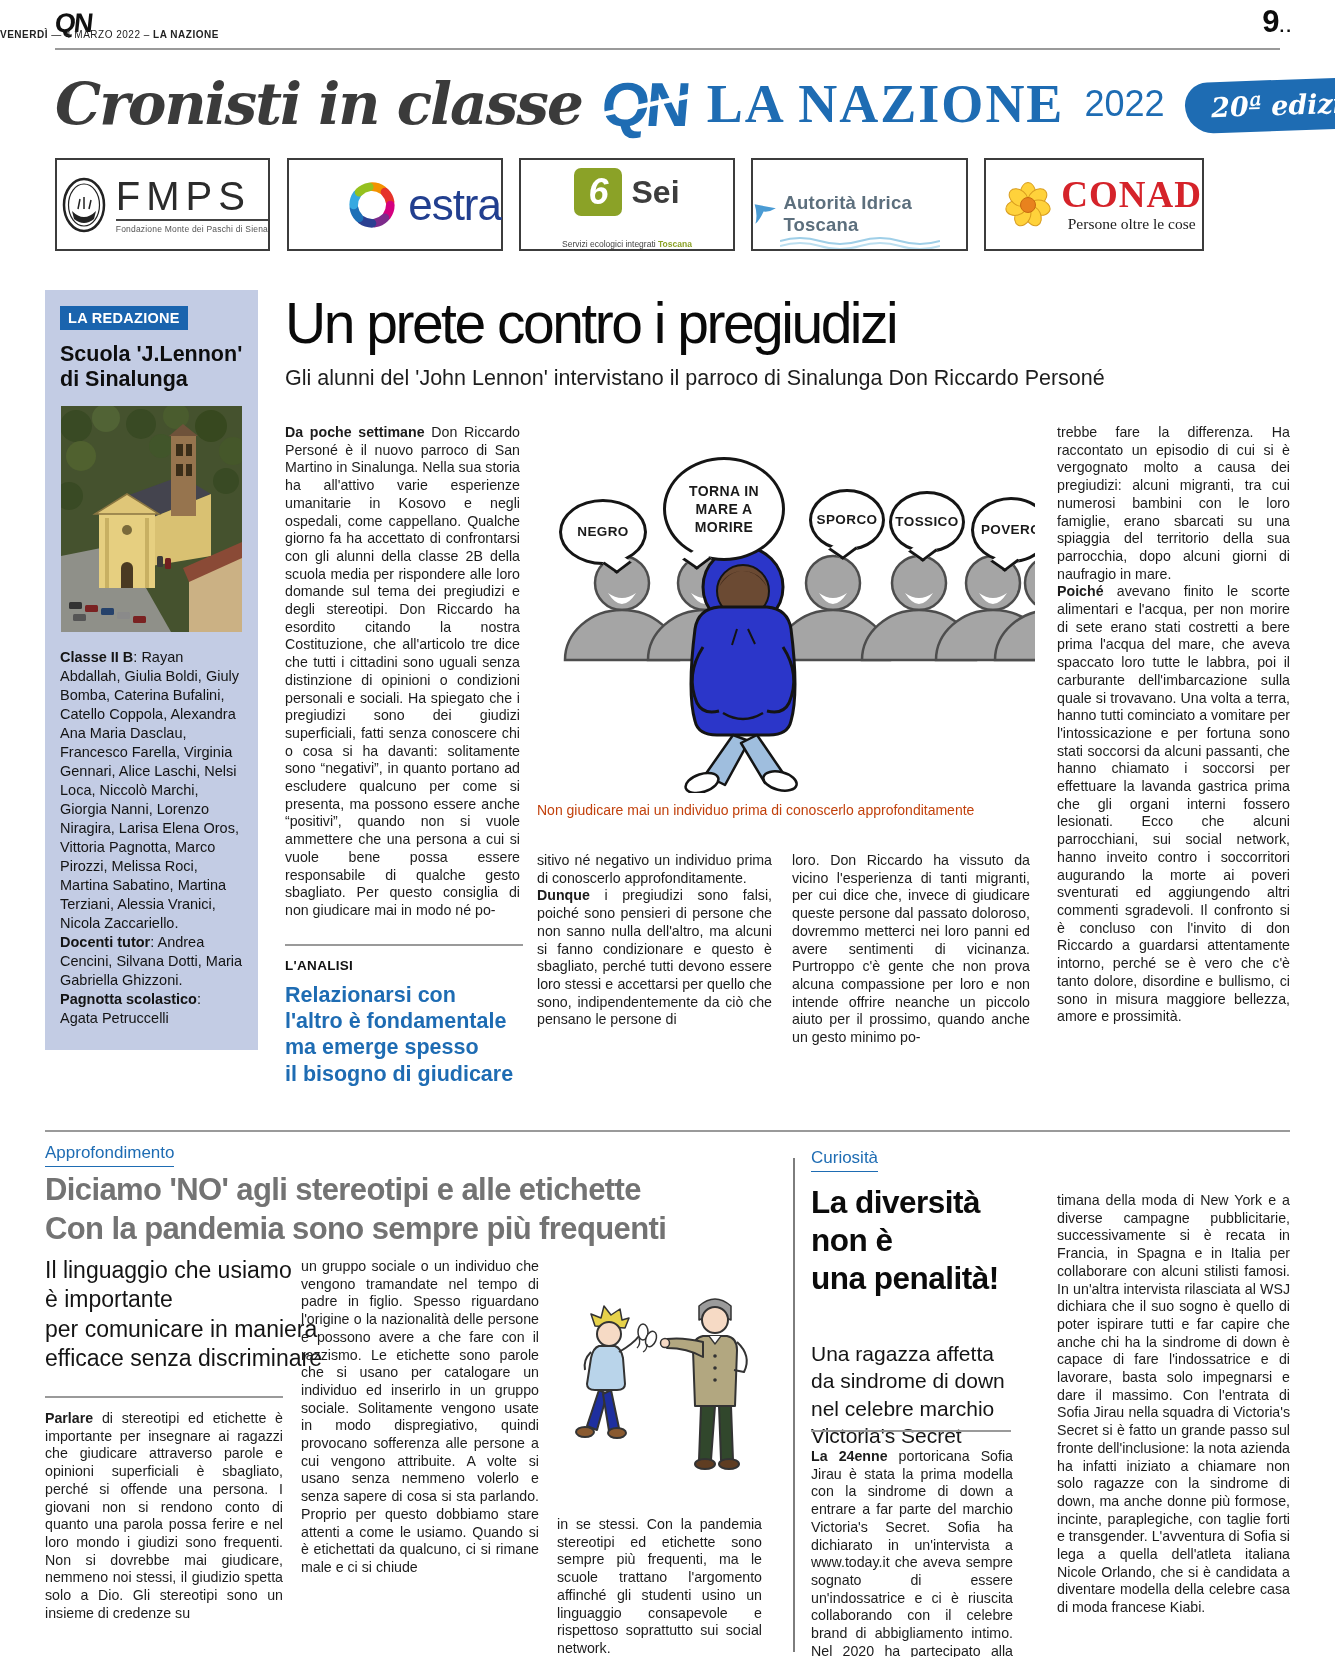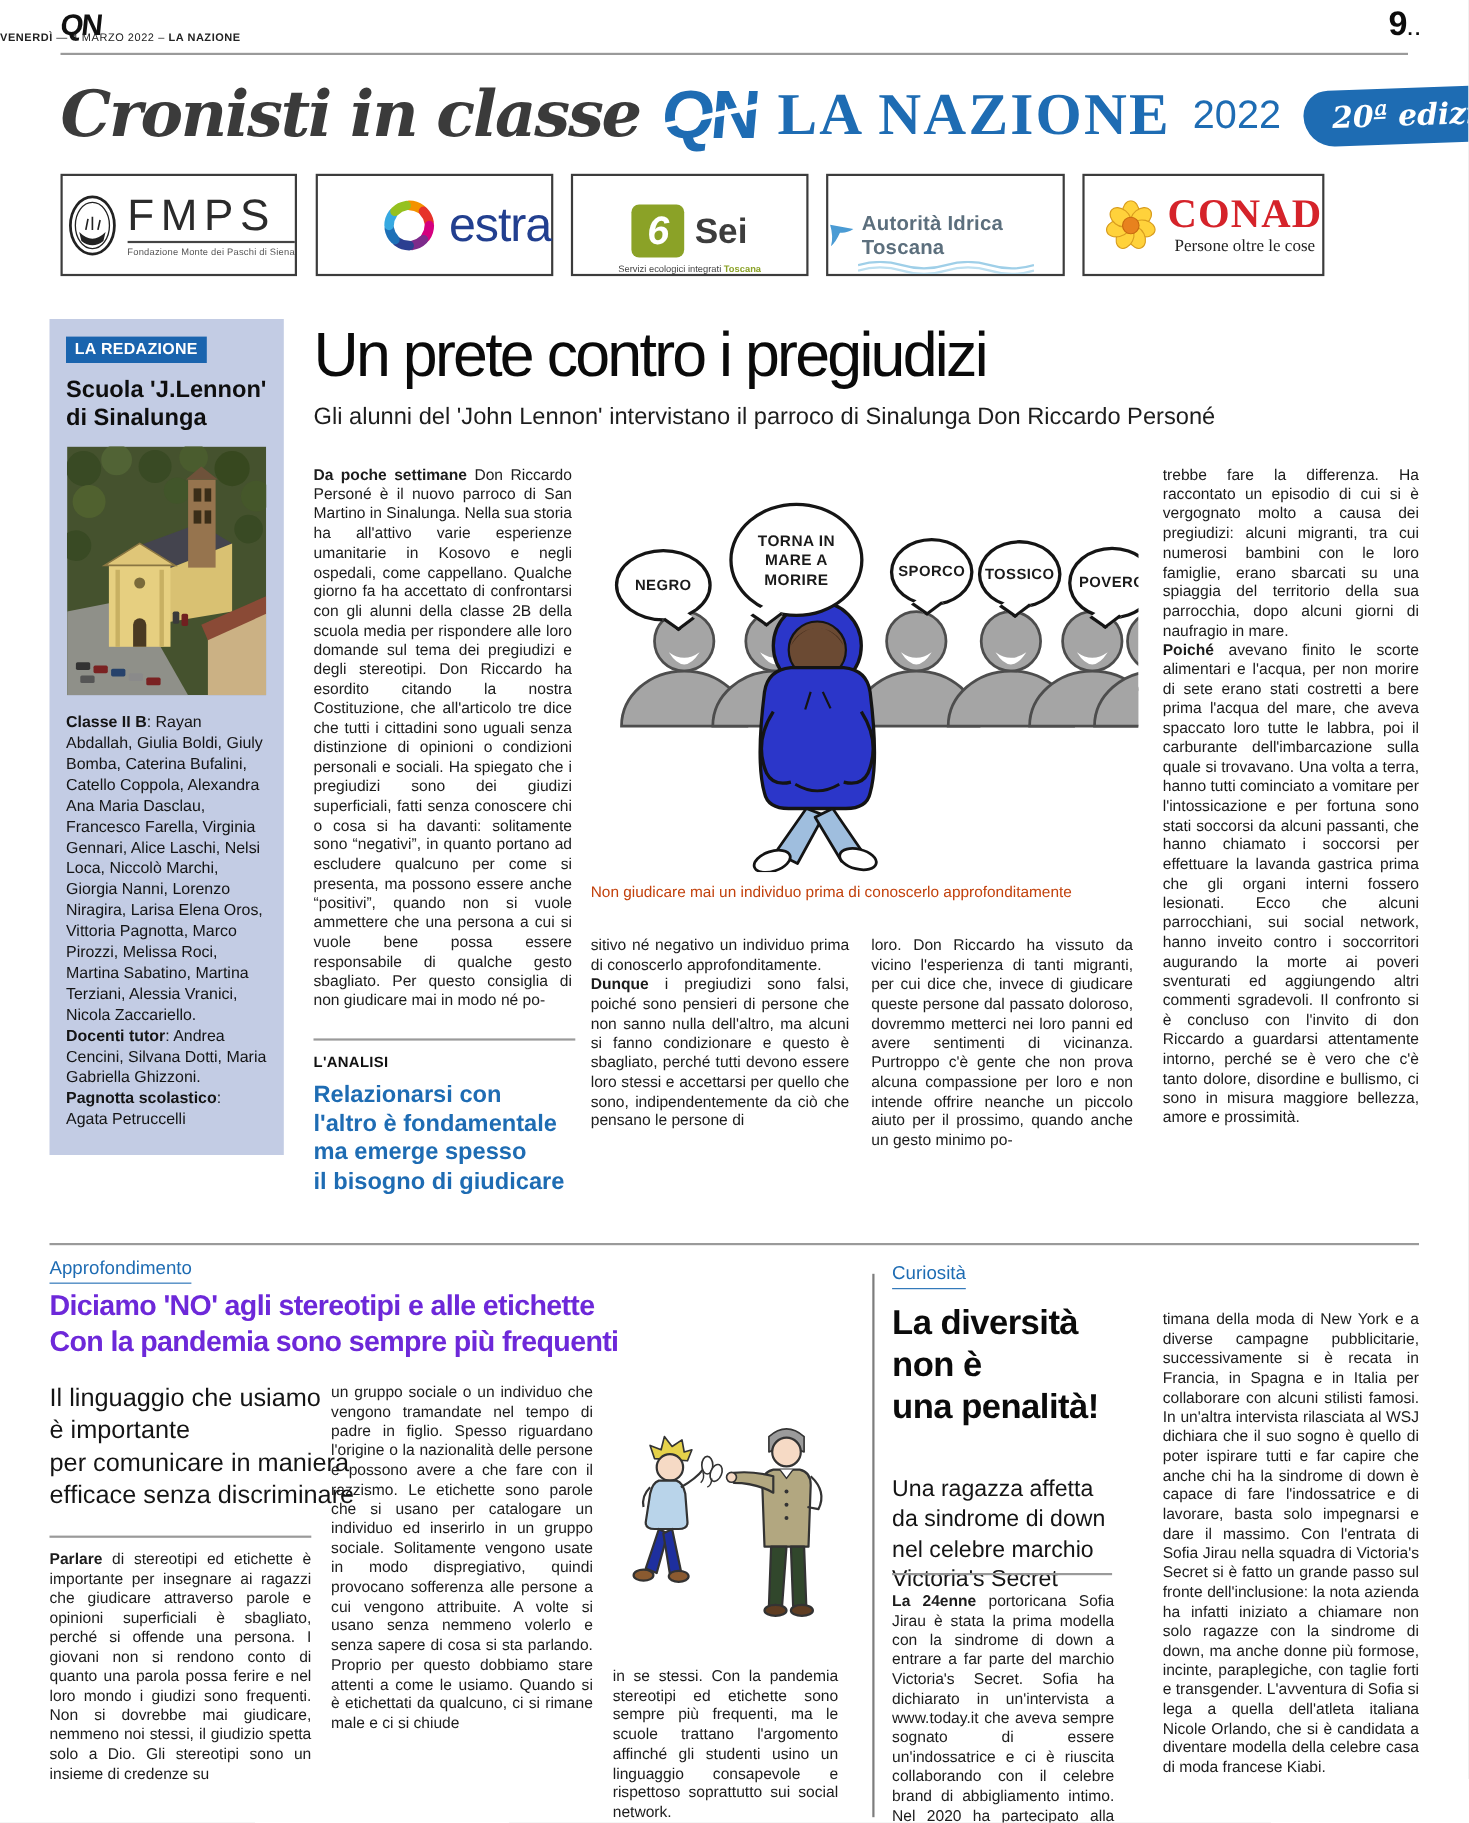--- a/index.html
+++ b/index.html
@@ -36,21 +36,21 @@
   
   .sponsor{position:absolute;top:158px;height:93px;border:2px solid #3c3c3c;background:#fff;
            display:flex;align-items:center;justify-content:flex-end;box-sizing:border-box;gap:10px}
   .fmps-word{font-size:40px;letter-spacing:6px;color:#2b2b2b;line-height:1;
              border-bottom:2px solid #444;padding-bottom:3px;font-weight:400}
   .fmps-sub{font-size:8.5px;color:#555;margin-top:3px;letter-spacing:.2px}
   .estra-word{font-size:44px;color:var(--estra_blue,#223f8f);font-weight:500;letter-spacing:-1px}
   .sei-box{width:48px;height:48px;background:var(--sei_green,#8ba227);border-radius:7px;color:#fff;
            font-size:36px;font-weight:bold;font-style:italic;display:flex;align-items:center;justify-content:center}
   .sei-word{font-size:32px;font-weight:bold;color:#3d3d3d;margin-left:9px}
-  .sei-sub{font-size:8.5px;color:#444;margin-top:3px}
+  .sei-sub{font-size:8.5px;color:#444;margin-top:21px}
   .sei-sub .green{color:var(--sei_green,#8ba227);font-weight:bold}
   .ait-text{font-size:18.5px;font-weight:bold;color:#5c6f7d;letter-spacing:.2px}
   .conad-word{font-family:"Liberation Serif",serif;font-weight:900;font-size:37px;
               color:var(--conad_red,#d5232a);letter-spacing:1px;line-height:1}
   .conad-sub{font-family:"Liberation Serif",serif;font-size:15.5px;color:#222;text-align:center;margin-top:2px}
 
   
   .sidebar{left:45px;top:290px;width:213px;height:760px;background:var(--sidebar_bg,#c3cce4)}
   .red-badge{display:inline-block;margin:16px 0 0 15px;background:#1a64ae;color:#fff;
              font-weight:bold;font-size:14.5px;padding:4px 8px;letter-spacing:.3px}
@@ -71,22 +71,22 @@
           border-right:3px solid #151515;border-bottom:3px solid #151515;bottom:-10px;
           transform:rotate(35deg) skewX(-18deg)}
   .tail-l::after{left:22px}.tail-r::after{right:18px}
   .a-label{left:285px;top:958px;font-size:13.5px;font-weight:bold;letter-spacing:.3px;color:#111}
   .a-text{left:285px;top:982px;width:250px;font-size:21.5px;font-weight:bold;
           color:var(--accent,#1e6cb3);line-height:1.22}
 
   
   .kicker{font-size:17px;color:var(--accent,#1e6cb3);border-bottom:1.5px solid var(--accent,#1e6cb3);
           padding-bottom:3px;display:inline-block}
-  .headline2{left:45px;top:1170px;width:720px;font-size:26px;font-weight:800;
-             letter-spacing:-.6px;line-height:1.26;color:#6d28d9}
+  .headline2{left:45px;top:1170px;width:720px;font-size:31px;font-weight:800;
+             letter-spacing:-.6px;line-height:1.26;color:#737373}
   .deck1{left:45px;top:1256px;width:290px;font-size:23px;line-height:1.28;color:#141414}
   .headline3{left:811px;top:1184px;width:220px;font-size:31.5px;font-weight:800;
              line-height:1.2;letter-spacing:-.5px;color:#0b0b0b}
   .deck2{left:811px;top:1340px;width:215px;font-size:21px;line-height:1.3;color:#141414}
   .vrule{left:793px;top:1158px;width:1.5px;height:494px;background:#7d7d7d;position:absolute}
 </style>
 </head>
 <body>
 
 <div class="page">

